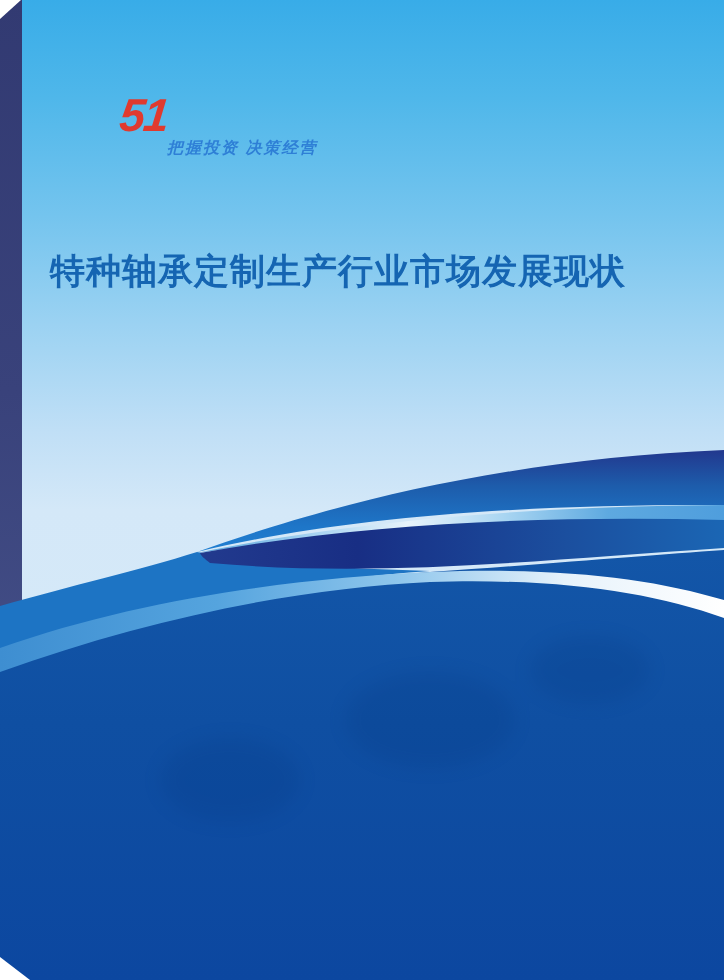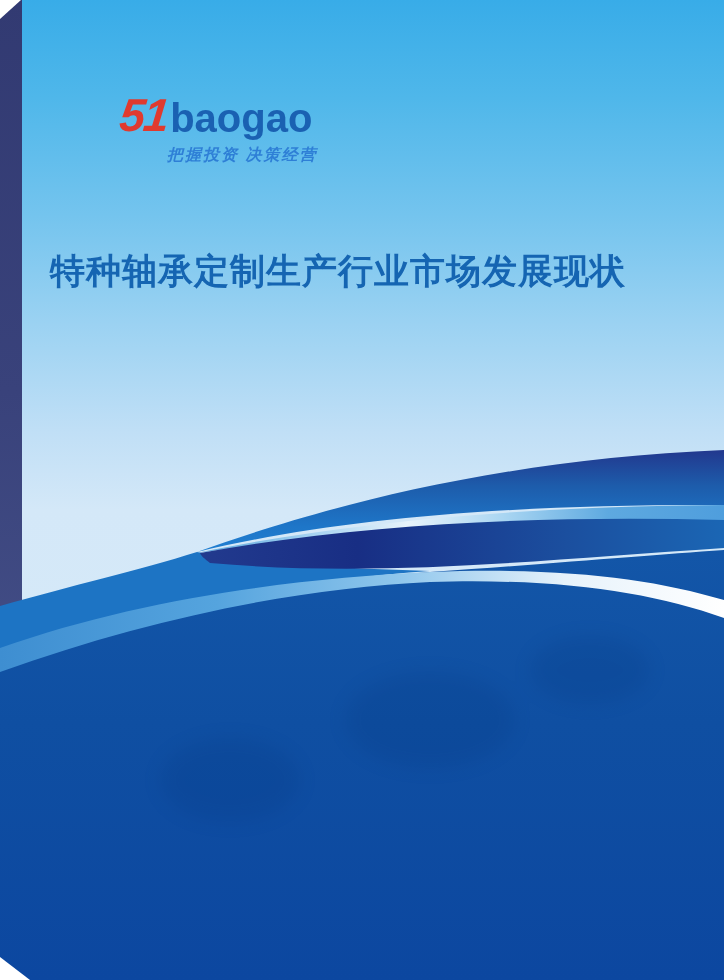--- a/index.html
+++ b/index.html
@@ -38,21 +38,21 @@
   .logo-row{display:flex;align-items:flex-end;line-height:1;}
   .logo-prefix{
     color:#e03a2f;font-size:46px;font-weight:700;font-style:italic;
     letter-spacing:-2px;transform:skewX(-6deg);
   }
   .logo-name{
     color:#1a61b2;font-size:40px;font-weight:700;letter-spacing:0px;
     margin-left:3px;
   }
   .slogan{
-    margin-top:7px;margin-left:47px;
+    margin-left:47px;
     color:#2e7fd6;font-size:16px;font-weight:700;font-style:italic;
     letter-spacing:2px;white-space:nowrap;
   }
 
   
   .title-block{
     position:absolute;left:0;top:246px;width:632px;text-align:center;
   }
   .title-line{
     color:#1565b2;font-size:35px;font-weight:700;letter-spacing:1px;
@@ -67,21 +67,20 @@
 
 <div class="canvas">
 
   <div class="spine"></div>
 
   <div class="page">
 
     <div class="brand">
       <div class="logo-row">
         <span class="logo-prefix">51</span>
-        <span class="logo-name">baogao</span>
       </div>
       <div class="slogan">把握投资 决策经营</div>
     </div>
 
     <div class="title-block">
       <div class="title-line">特种轴承定制生产行业市场发展现状</div>
     </div>
 
   </div>
 

